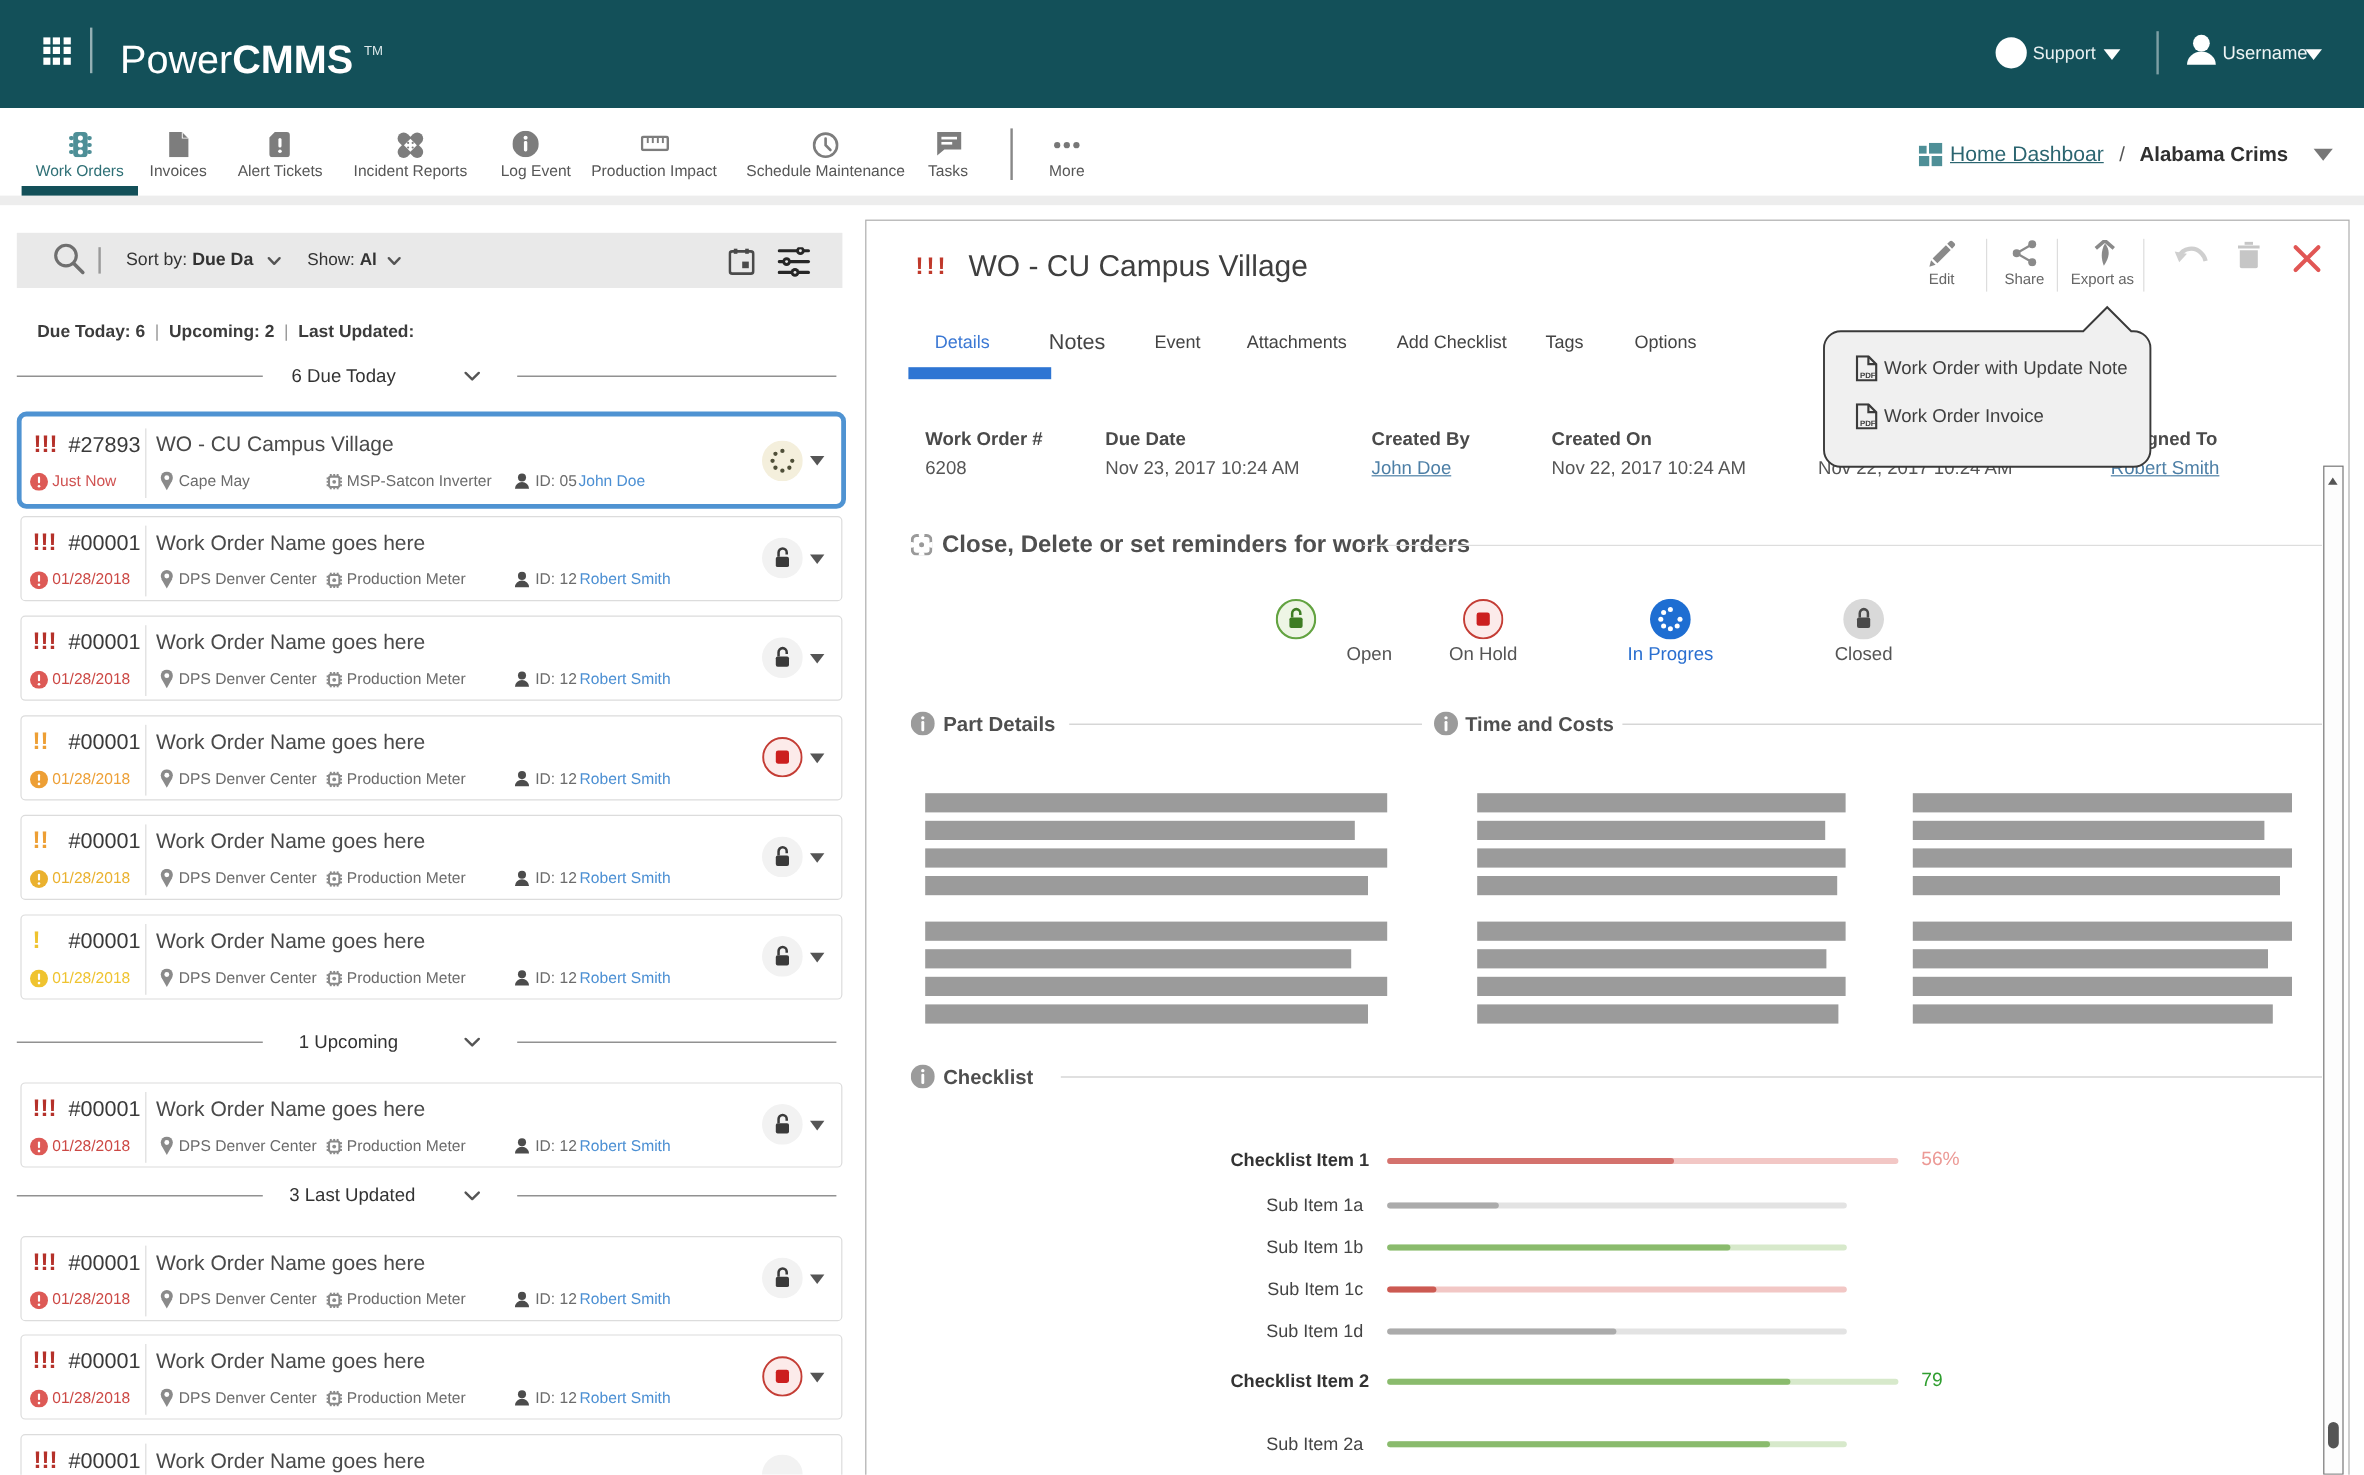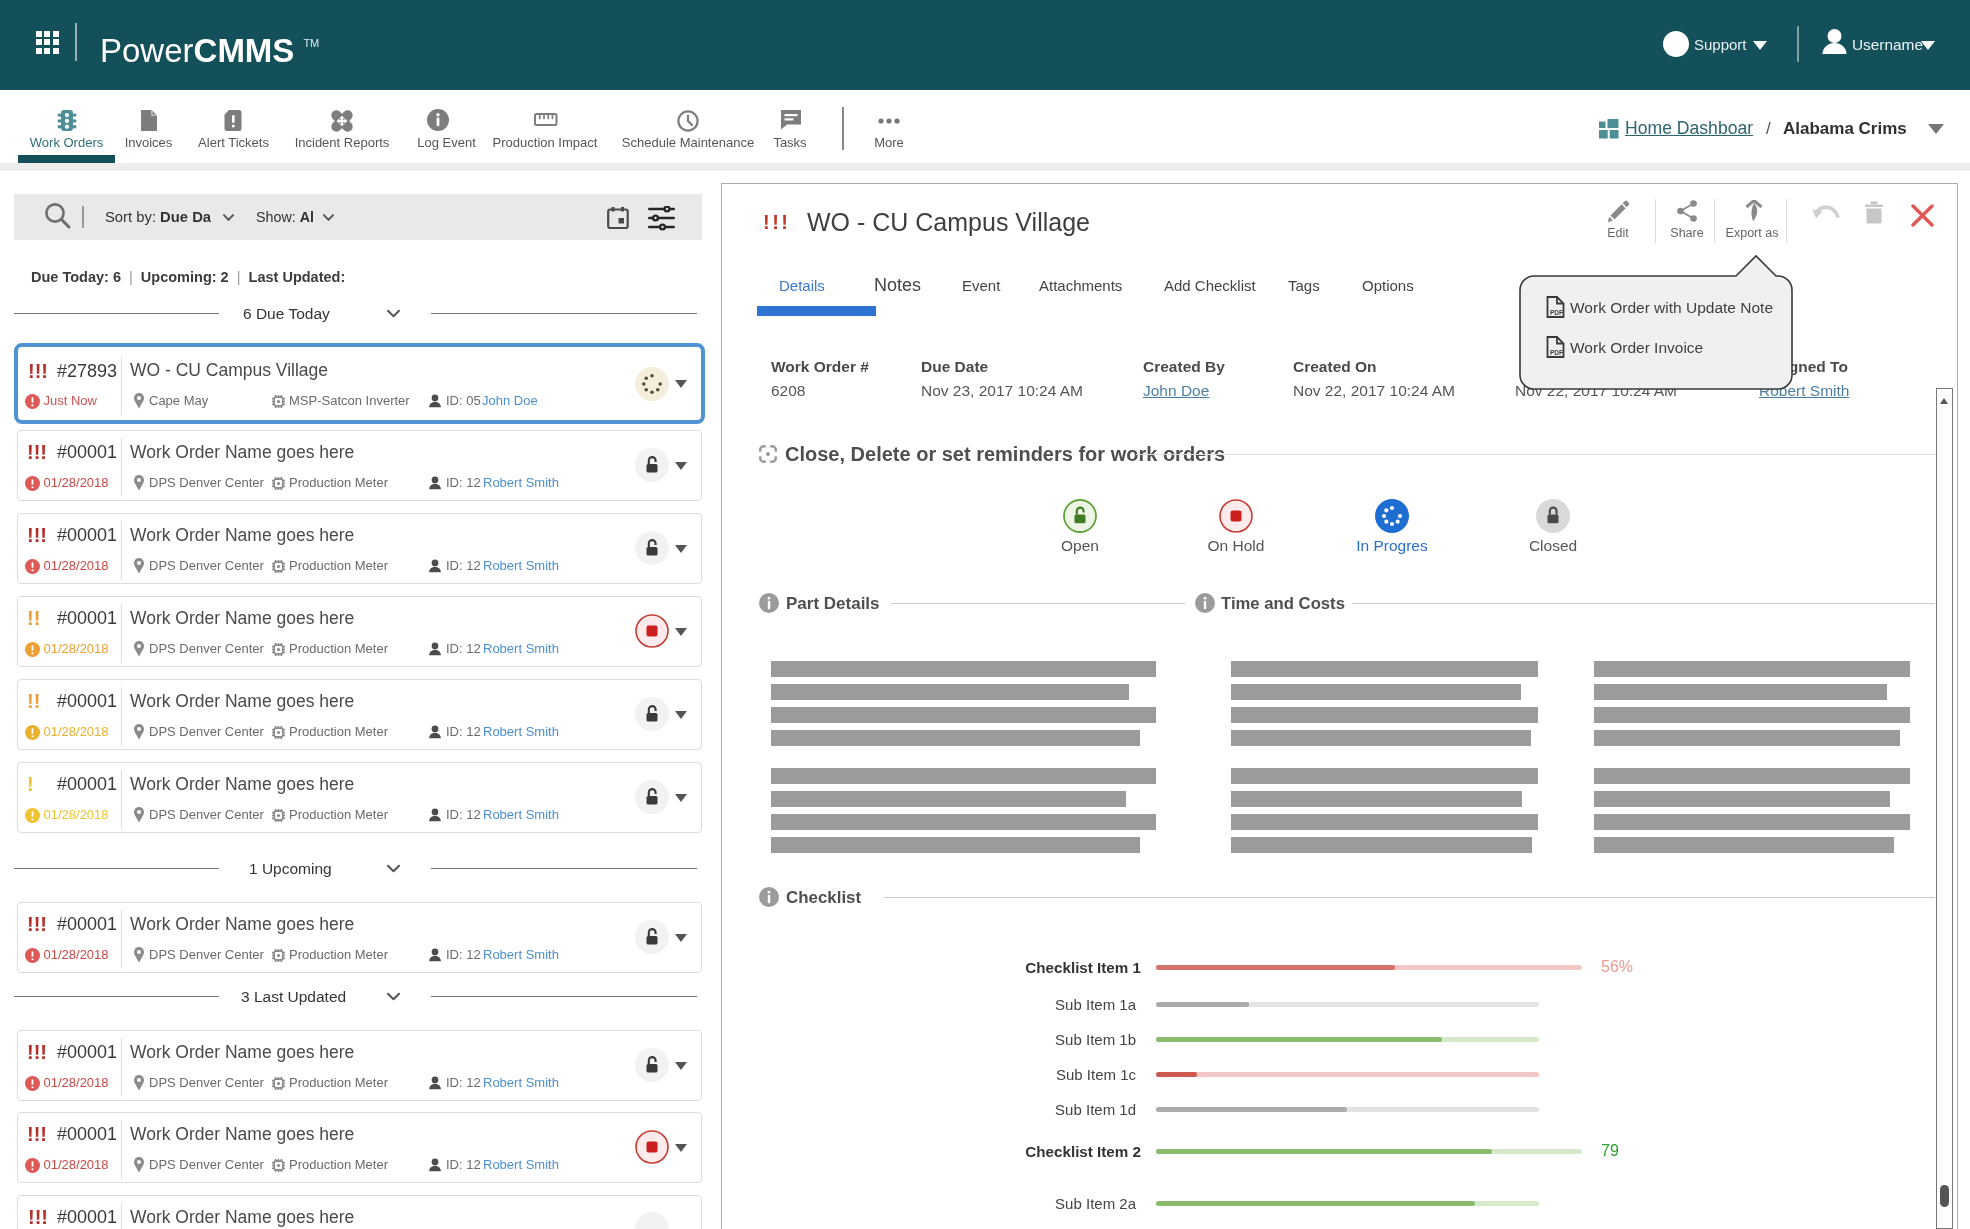--- a/index.html
+++ b/index.html
@@ -647,21 +647,21 @@
     <circle cx="17.2" cy="9" r="2.4" fill="#fff"></circle>
     <circle cx="9" cy="9" r="2.1" fill="#9a9a9a"></circle>
   </svg>
 <div style="position:absolute;left:785px;top:444.0px;font-size:20px;color:#4f4f4f;font-weight:700;line-height:20px;white-space:nowrap;">Close, Delete or set reminders for work orders</div>
 <div style="position:absolute;left:1136px;top:454px;width:799px;height:1px;background:#ddd;"></div>
 <svg style="position:absolute;left:1063px;top:499px;" width="34" height="34" viewBox="0 0 34 34">
     <circle cx="17" cy="17" r="16" fill="#eef5e5" stroke="#63a341" stroke-width="1.8"></circle>
     <rect x="11.5" y="15.5" width="11" height="8.8" rx="1.6" fill="#3e7d23"></rect>
     <path d="M13.8 15.5 V12 A3.4 3.4 0 0 1 20.6 12 V13.5" fill="none" stroke="#3e7d23" stroke-width="2.1"></path>
   </svg>
-<div style="position:absolute;left:1000.0px;top:536px;width:160px;text-align:center;font-size:15.5px;color:#555;line-height:19px">Open</div>
+<div style="position:absolute;left:1000.0px;top:536px;width:160px;text-align:right;font-size:15.5px;color:#555;line-height:19px">Open</div>
 <svg style="position:absolute;left:1219px;top:499px;" width="34" height="34" viewBox="0 0 34 34">
     <circle cx="17" cy="17" r="16" fill="#fcebea" stroke="#c43d35" stroke-width="1.6"></circle>
     <rect x="11.5" y="11.5" width="11" height="11" rx="2" fill="#cc1f1f"></rect>
   </svg>
 <div style="position:absolute;left:1156.0px;top:536px;width:160px;text-align:center;font-size:15.5px;color:#555;line-height:19px">On Hold</div>
 <svg style="position:absolute;left:1375px;top:499px;" width="34" height="34" viewBox="0 0 34 34">
     <circle cx="17.000000" cy="17.000000" r="17.000000" fill="#1e6ed2"></circle>
     <circle cx="17.000000" cy="9.000000" r="2.100000" fill="#fff"></circle>
     <circle cx="25.000000" cy="17.000000" r="2.100000" fill="#fff"></circle>
     <circle cx="22.656854" cy="22.656854" r="2.100000" fill="#fff"></circle>

